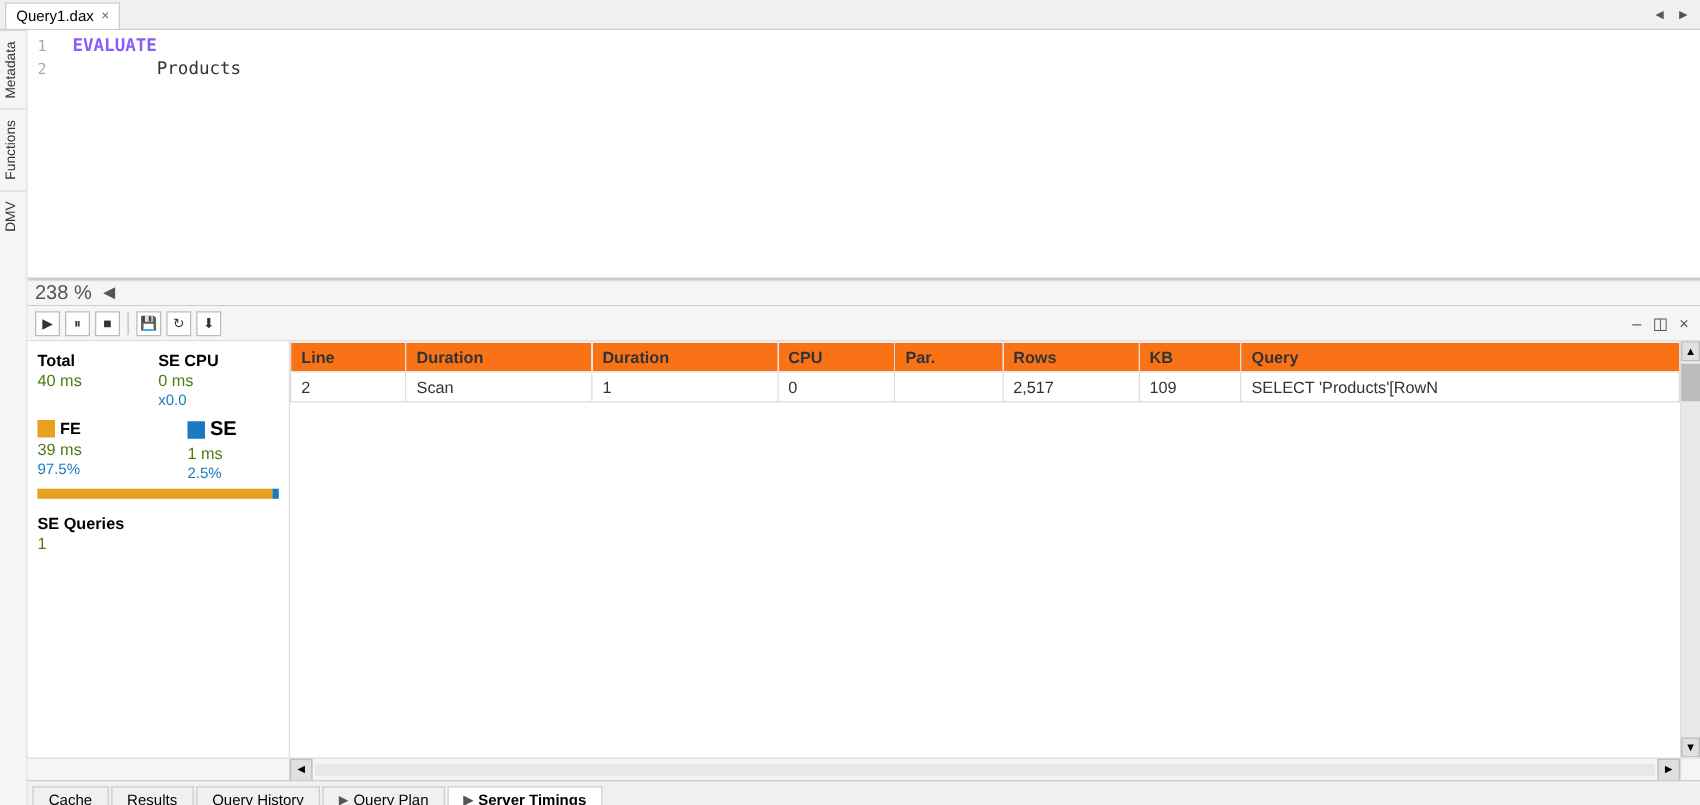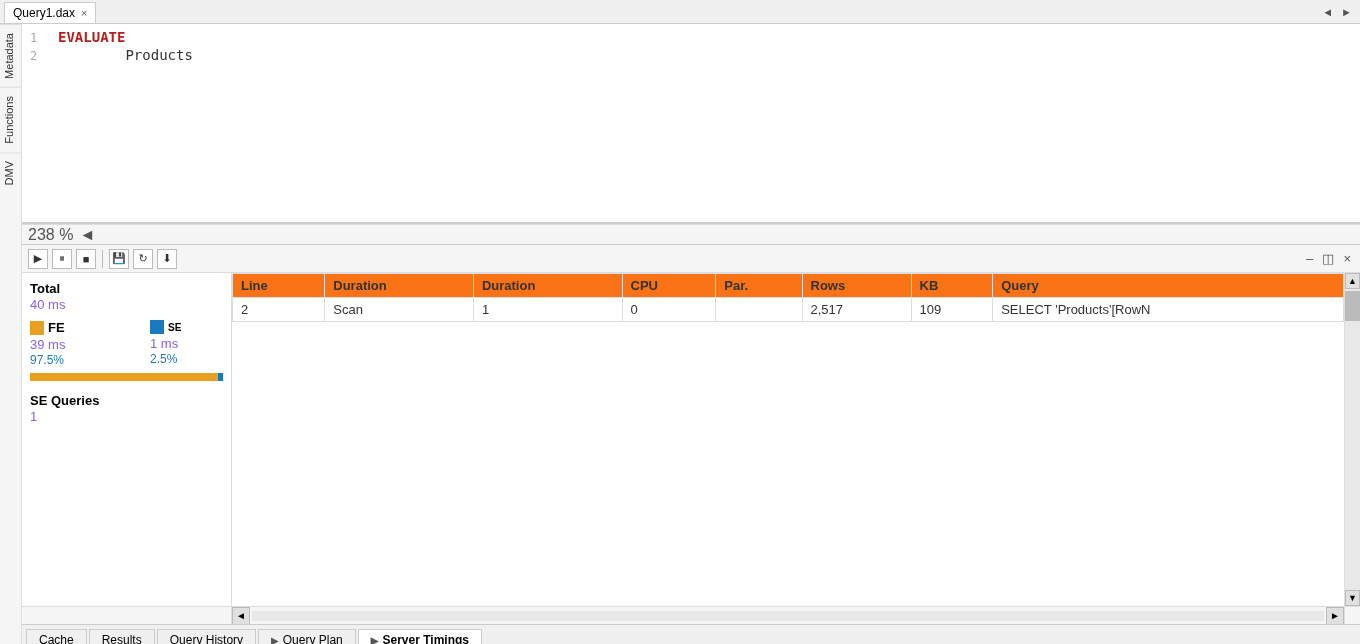--- a/index.html
+++ b/index.html
@@ -37,21 +37,21 @@
     .editor-area { flex: 1; display: flex; flex-direction: column; overflow: hidden; }
 
     
     .code-editor {
       flex: 1; background: #fff; overflow: auto; padding: 4px 0;
       border-bottom: 2px solid #ccc; min-height: 200px;
     }
     .code-line { display: flex; align-items: baseline; padding: 1px 8px; }
     .line-num { color: #aaa; font-size: 12px; min-width: 20px; margin-right: 8px; font-family: 'Consolas', monospace; }
     .code-text { font-family: 'Consolas', monospace; font-size: 14px; }
-    .keyword { color: #b91c1c; font-weight: bold; }
+    .keyword { color: #8b5cf6; font-weight: bold; }
     .normal-code { color: #333; }
 
     
     .editor-statusbar {
       height: 20px; background: #f5f5f5; border-top: 1px solid #ddd;
       display: flex; align-items: center; padding: 0 6px; font-size: 16px; color: #555; flex-shrink: 0;
     }
 
     
     .results-section { height: 380px; display: flex; flex-direction: column; flex-shrink: 0; border-top: 1px solid #ccc; }
@@ -73,27 +73,27 @@
     .results-content { flex: 1; display: flex; overflow: hidden; }
 
     
     .stats-panel {
       width: 210px; background: #fff; border-right: 1px solid #ddd;
       padding: 8px; flex-shrink: 0; overflow-y: auto;
     }
     .stats-row { display: flex; margin-bottom: 6px; }
     .stats-block { flex: 1; }
     .stats-label { font-weight: bold; font-size: 13px; color: #000000; }
-    .stats-value { font-size: 13px; color: #8b5cf6; margin-top: 1px; }
+    .stats-value { font-size: 13px; color: #4d7c0f; margin-top: 1px; }
     .stats-sub { font-size: 12px; color: #1a7abf; margin-top: 1px; }
     .fe-se-row { display: flex; align-items: center; margin-bottom: 2px; }
     .fe-box { width: 14px; height: 14px; background: #E8A020; margin-right: 4px; }
     .se-box { width: 14px; height: 14px; background: #1a7abf; margin-right: 4px; }
     .fe-label { font-weight: bold; font-size: 13px; }
-    .se-label { font-weight: bold; font-size: 10px; text-align: center; }
+    .se-label { font-weight: bold; font-size: 16px; text-align: center; }
     .progress-bar-container { width: 100%; height: 8px; background: #ddd; margin: 4px 0; display: flex; }
     .progress-fe { height: 100%; background: #E8A020; }
     .progress-se { height: 100%; background: #1a7abf; }
 
     
     .data-table-area { flex: 1; overflow: auto; }
     .data-table {
       width: 100%; border-collapse: collapse; font-size: 13px;
     }
     .data-table th {
@@ -196,20 +196,25 @@
       </div>
 
       <div class="results-content">
 
         <div class="stats-panel">
 
           <div class="stats-row">
             <div class="stats-block">
               <div class="stats-label">Total</div>
               <div class="stats-value">40 ms</div>
+            </div>
+            <div class="stats-block">
+              <div class="stats-label">SE CPU</div>
+              <div class="stats-value">0 ms</div>
+              <div class="stats-sub">x0.0</div>
             </div>
           </div>
 
           <div class="stats-row" style="margin-top:8px;gap:47px;">
             <div class="stats-block">
               <div class="fe-se-row">
                 <div class="fe-box"></div>
                 <span class="fe-label">FE</span>
               </div>
               <div class="stats-value">39 ms</div>

